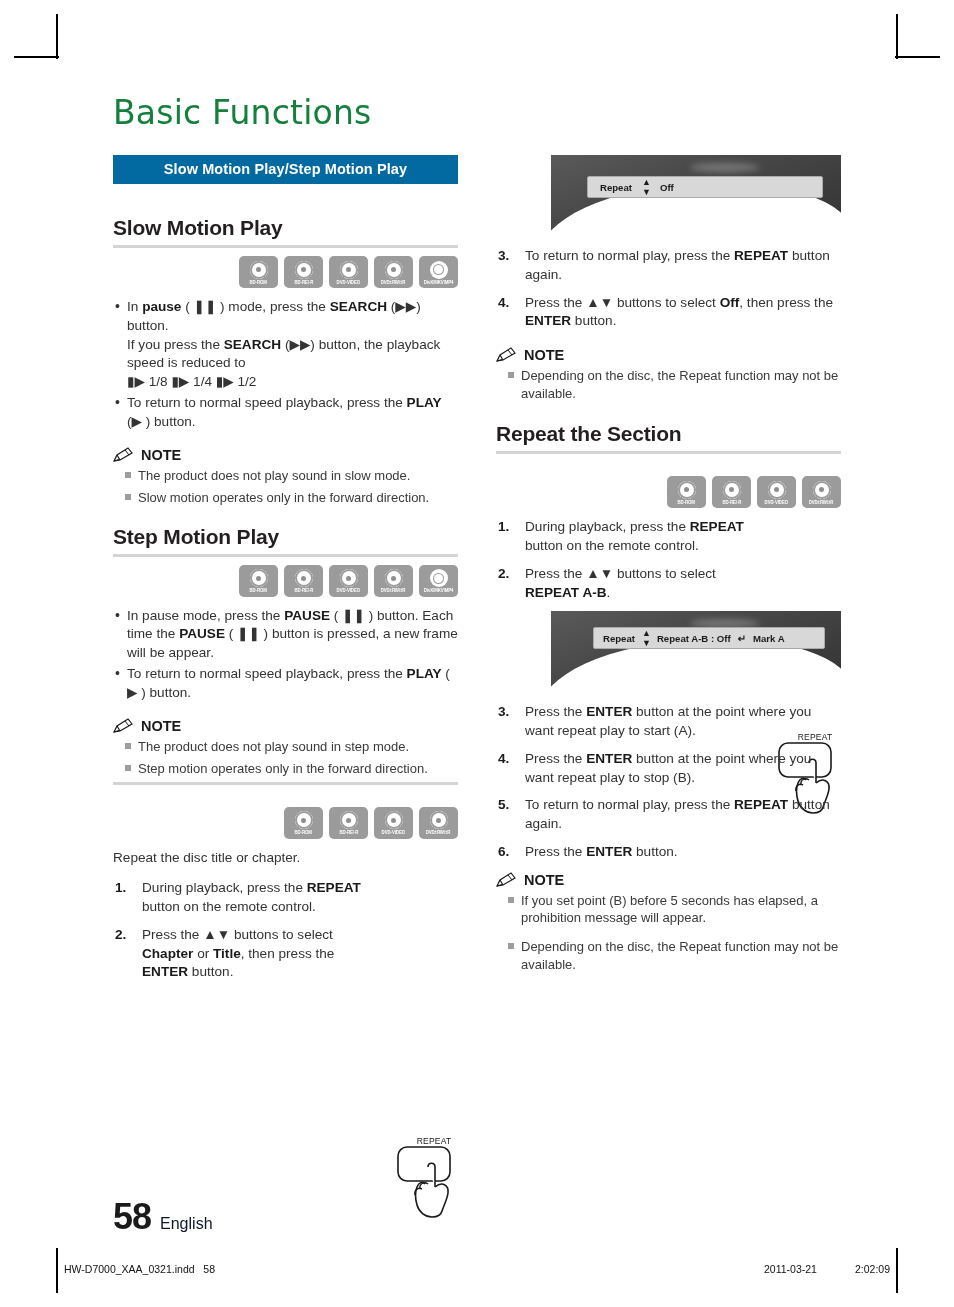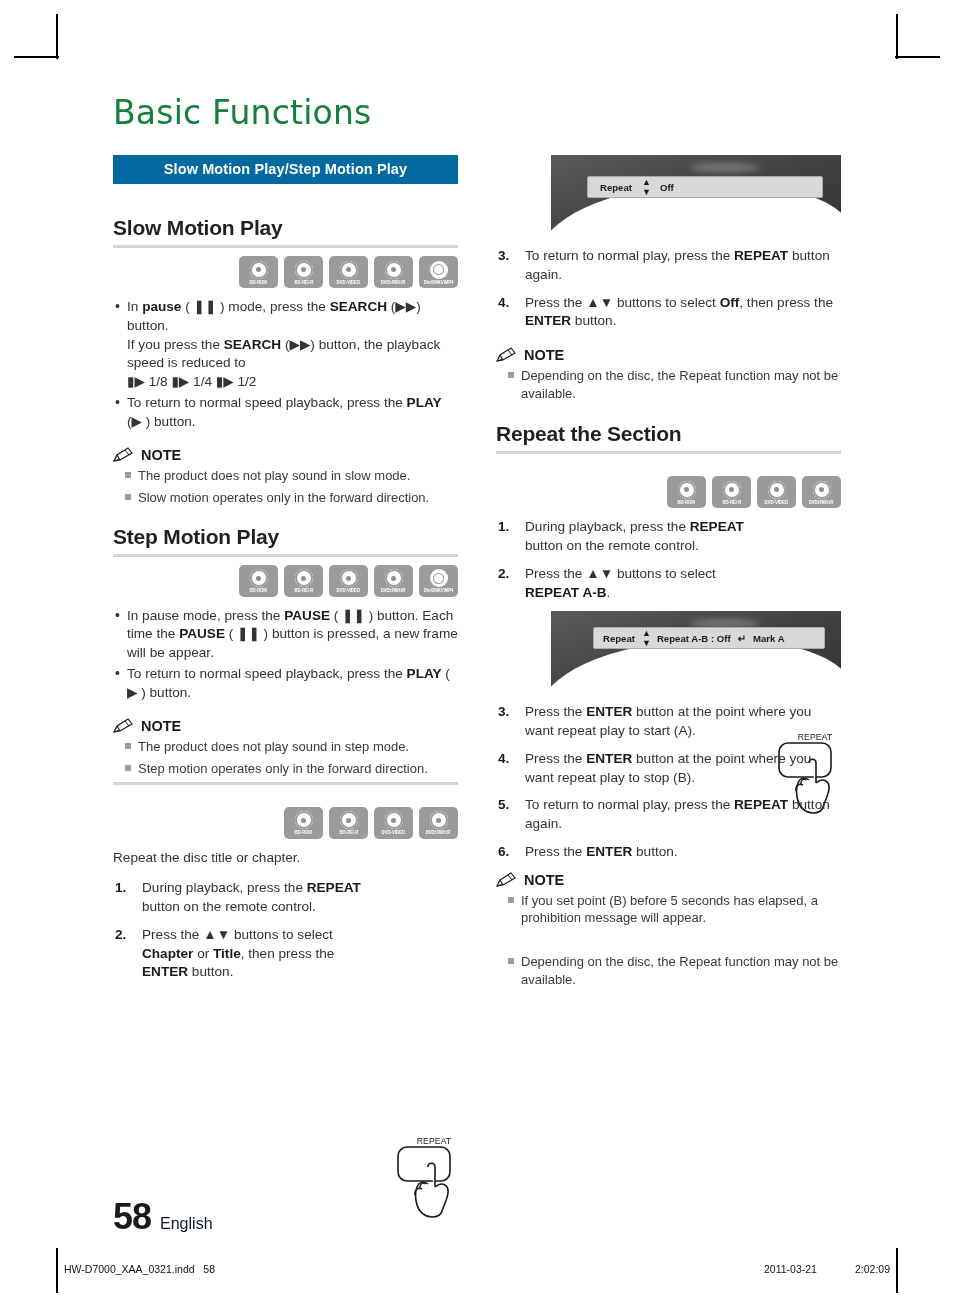--- a/index.html
+++ b/index.html
@@ -392,21 +392,21 @@
         <div class="note-hd">
           <svg width="22" height="16" viewBox="0 0 22 16">
             <path d="M1 14 L4 8 L15 1 L19 6 L7 13 Z" fill="none" stroke="#1a1a1a" stroke-width="1.2"></path>
             <path d="M4 8 L7 13" fill="none" stroke="#1a1a1a" stroke-width="1.2"></path>
             <path d="M1 14 L6 12.5" fill="none" stroke="#1a1a1a" stroke-width="1.2"></path>
             <path d="M12 3 L16 8" fill="none" stroke="#1a1a1a" stroke-width="1"></path>
           </svg>
           <span>NOTE</span>
         </div>
         <ul class="note-list">
-          <li style="margin-bottom:26px;">If you set point (B) before 5 seconds has elapsed, a prohibition message will appear.</li>
+          <li style="margin-bottom:11px;">If you set point (B) before 5 seconds has elapsed, a prohibition message will appear.</li>
           <li>Depending on the disc, the Repeat function may not be available.</li>
         </ul>
       </div>
 
     </div>
   </div>
 </div>
 
 <div class="pagenum">
   <span class="n">58</span>

